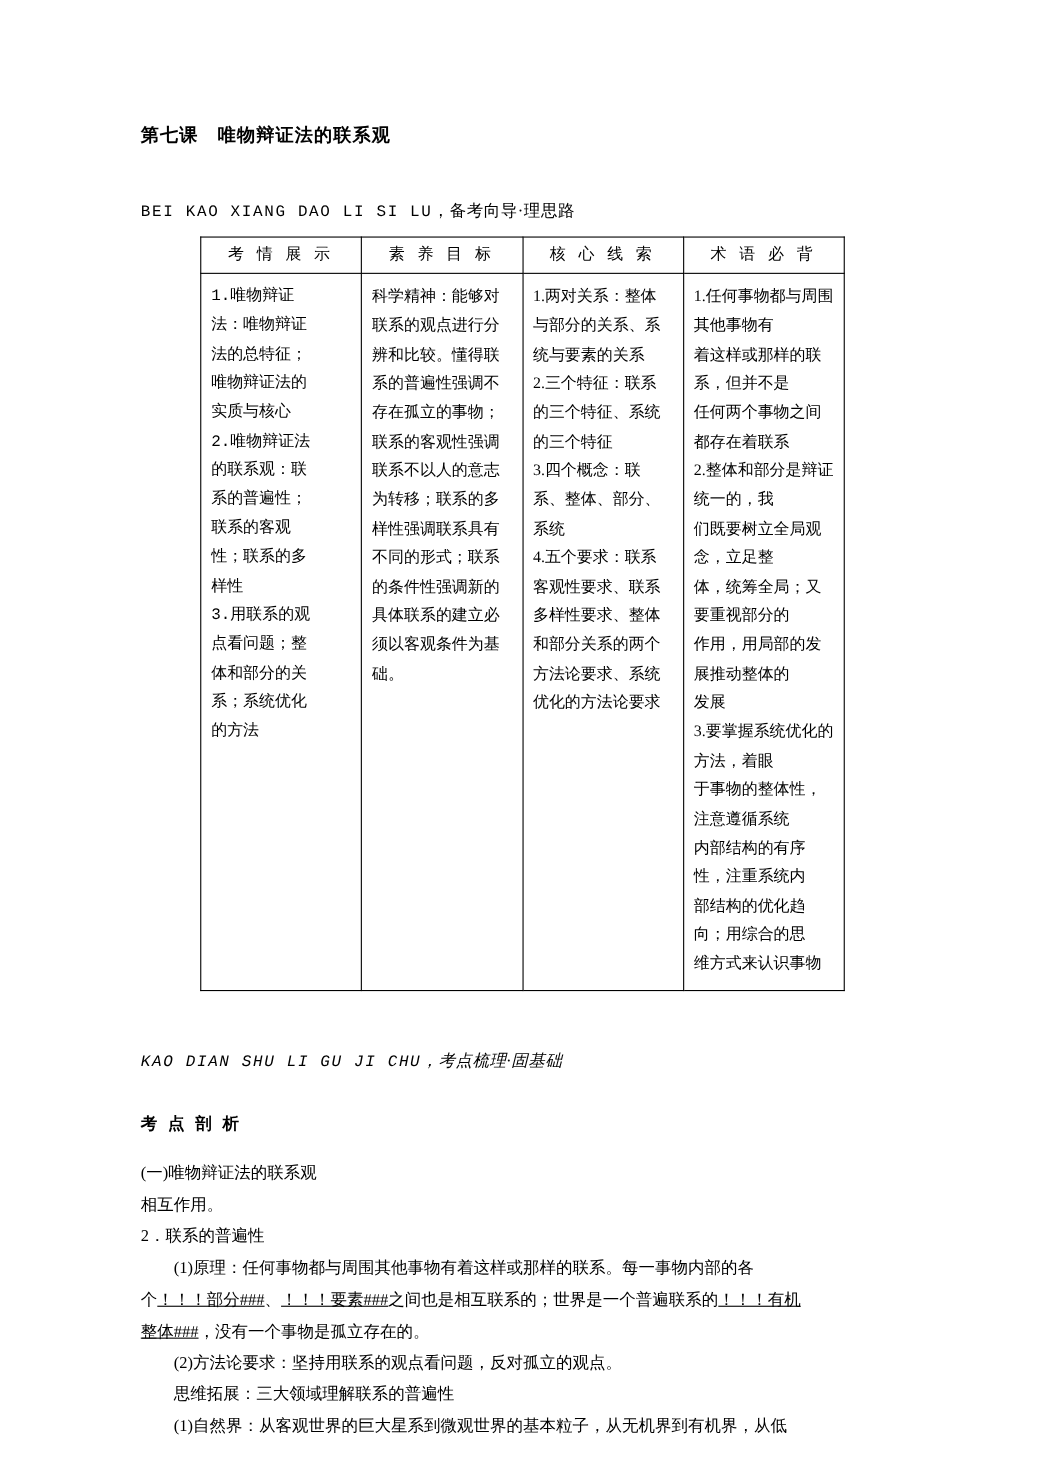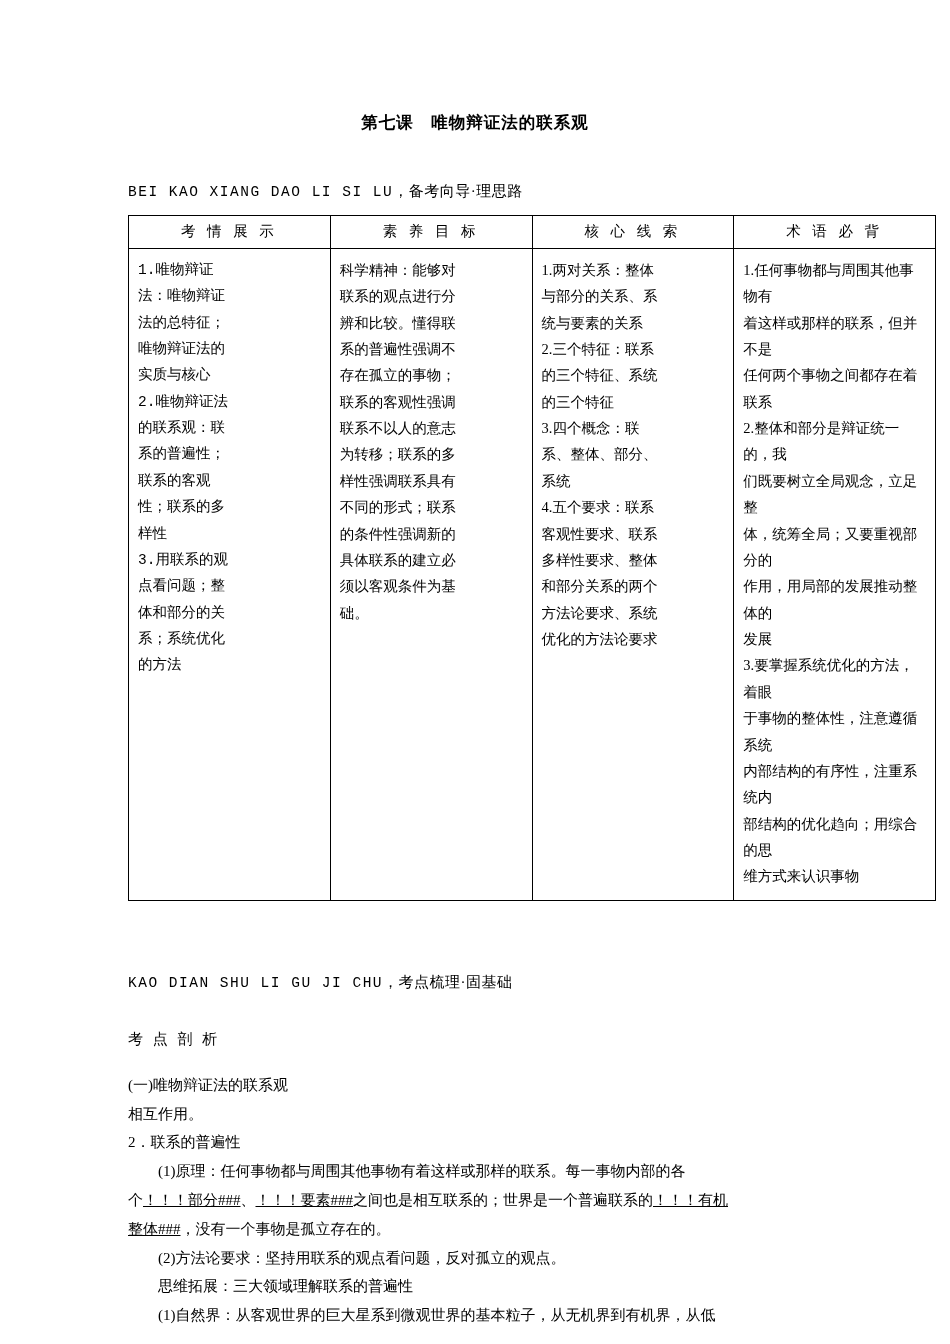--- a/index.html
+++ b/index.html
@@ -16,21 +16,20 @@
     overflow: hidden;
   }
   .page {
     position: relative;
     width: 950px;
     height: 1344px;
     box-sizing: border-box;
     padding: 0 128px;
   }
   .doc-title {
-    text-align: center;
     font-size: 16.5px;
     font-weight: bold;
     letter-spacing: 1px;
     margin-top: 112px;
     margin-bottom: 0;
   }
   .section-head {
     font-size: 15px;
     margin-top: 48px;
     margin-bottom: 14px;
@@ -39,21 +38,21 @@
   .section-head .pinyin {
     font-family: "Liberation Mono", monospace;
     letter-spacing: 1.5px;
     font-size: 14.5px;
   }
   .section-head .cn {
     letter-spacing: 0.5px;
   }
   table.guide {
     border-collapse: collapse;
-    width: 808px;
+    width: 586px;
     margin: 0 auto;
     table-layout: fixed;
   }
   table.guide td, table.guide th {
     border: 1px solid #000;
     vertical-align: top;
     padding: 8px 9px 10px 9px;
     font-size: 14.5px;
     line-height: 1.82;
   }
@@ -69,20 +68,21 @@
   table.guide td.c2 { width: 140px; }
   table.guide td.c3 { width: 148px; }
   table.guide td.c4 { width: 278px; }
   td p, th p { margin: 0; }
   .cell-lines p { margin: 0; }
   .kp-head {
     font-size: 15px;
     letter-spacing: 3px;
     margin-top: 38px;
     margin-bottom: 22px;
+    font-weight: bold;
   }
   .body-text {
     font-size: 15px;
     line-height: 1.92;
     text-align: justify;
   }
   .body-text p {
     margin: 0;
   }
   .indent1 { text-indent: 0; }
@@ -173,21 +173,21 @@
             <p>3.要掌握系统优化的方法，着眼</p>
             <p>于事物的整体性，注意遵循系统</p>
             <p>内部结构的有序性，注重系统内</p>
             <p>部结构的优化趋向；用综合的思</p>
             <p>维方式来认识事物</p>
           </td>
       </tr>
     </tbody>
   </table>
 
-  <div class="section-head" style="margin-top:72px;">
+  <div class="section-head" style="margin-top:54px;font-style:italic;">
     <span class="pinyin">KAO DIAN SHU LI GU JI CHU</span><span class="cn">，考点梳理·固基础</span>
   </div>
 
   <div class="kp-head">考 点 剖 析</div>
 
   <div class="body-text" id="body-content">
       <p class="indent1">(一)唯物辩证法的联系观</p>
       <p class="indent1">相互作用。</p>
       <p class="indent1">2．联系的普遍性</p>
       <p class="indent-2">(1)原理：任何事物都与周围其他事物有着这样或那样的联系。每一事物内部的各</p>

